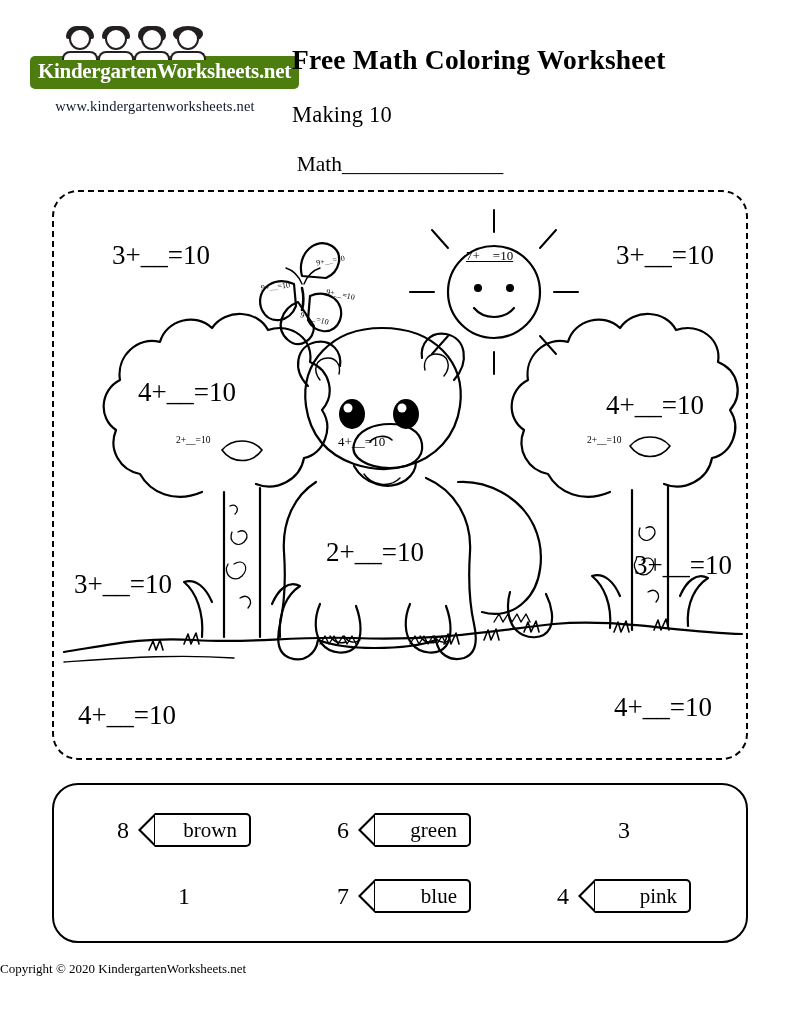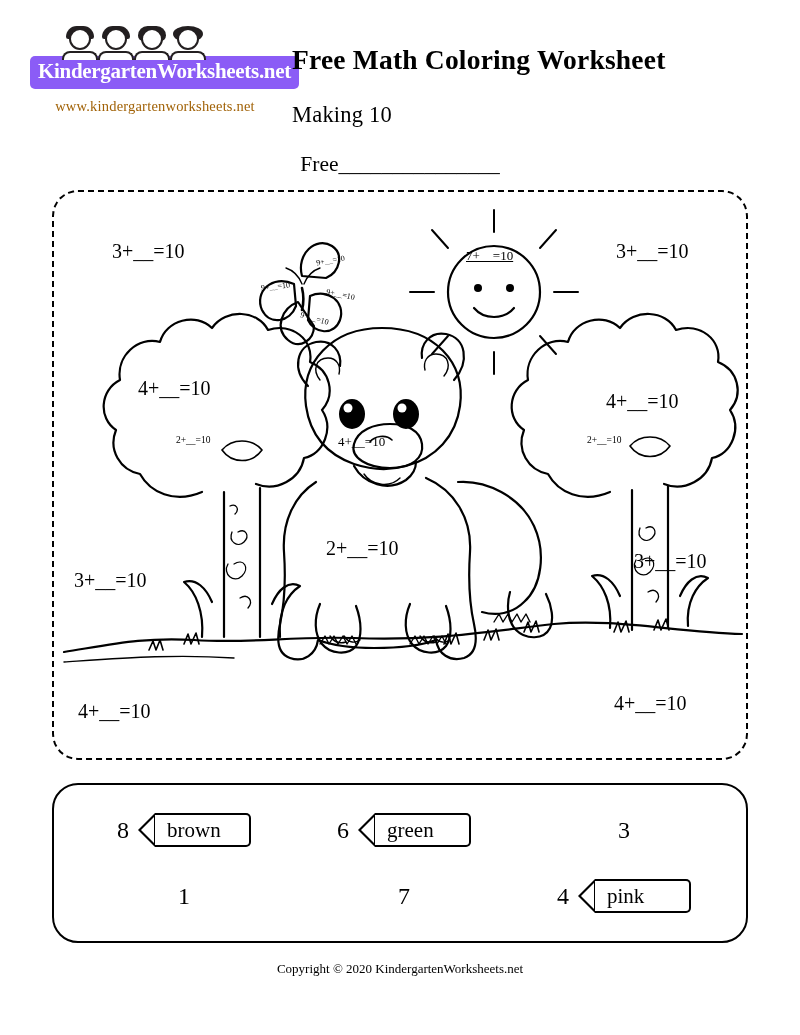--- a/index.html
+++ b/index.html
@@ -73,36 +73,36 @@
     box-sizing: border-box;
   }
   .kid.k1 { left: 0px; }
   .kid.k2 { left: 36px; }
   .kid.k3 { left: 72px; }
   .kid.k4 { left: 108px; }
   .kid.k3 .hair { border-radius: 14px 14px 8px 8px; height: 15px; }
   .kid.k4 .hair { border-radius: 50%; height: 16px; left: 5px; width: 30px; }
 
   .logo-banner {
-    background: #8b5cf6;
+    background: #4d7c0f;
     color: #ffffff;
     font-family: "Liberation Serif", serif;
     font-weight: bold;
     font-size: 21px;
     letter-spacing: -0.3px;
     padding: 3px 8px 5px 8px;
     border-radius: 5px;
     display: inline-block;
     white-space: nowrap;
   }
   .logo-url {
     margin-top: 9px;
     font-size: 14.5px;
     font-family: "Liberation Serif", serif;
-    color: #a16207;
+    color: #0f172a;
     letter-spacing: 0.2px;
   }
 
   .titles {
     position: absolute;
     left: 292px;
     top: 44px;
   }
   .title-main {
     font-size: 27.5px;
@@ -133,21 +133,21 @@
     width: 696px;
     height: 570px;
     border: 2px dashed #000;
     border-radius: 26px;
     box-sizing: border-box;
   }
   .panel-inner { position: absolute; inset: 0; }
 
   .eq {
     position: absolute;
-    font-size: 20px;
+    font-size: 27px;
     font-family: "Liberation Serif", serif;
     white-space: nowrap;
   }
   .eq.small { font-size: 13px; }
   .eq.tiny  { font-size: 9.5px; }
   .eq.micro { font-size: 8px; }
 
   
   .scene {
     position: absolute;
@@ -217,34 +217,34 @@
     border-bottom: 13px solid transparent;
     border-right: 13px solid #fff;
   }
   .crayon-body {
     border: 2px solid #000;
     border-left: none;
     height: 34px;
     box-sizing: border-box;
     display: flex;
     align-items: center;
-    justify-content: flex-start;
+    justify-content: flex-end;
     padding: 0 12px;
     min-width: 96px;
     border-radius: 0 5px 5px 0;
   }
   .crayon-body span { font-size: 21px; }
 
   
   .footer {
     position: absolute;
     left: 0;
     top: 960px;
     width: 800px;
-    text-align: center;
+    text-align: left;
     font-size: 13px;
     line-height: 1.45;
     color: #000;
   }
 </style>
 </head>
 <body>
 
 <div class="header">
 
@@ -275,21 +275,21 @@
     <div class="logo-url">www.kindergartenworksheets.net</div>
   </div>
 
   <div class="titles">
     <div class="title-main">Free Math Coloring Worksheet</div>
     <div class="title-sub">Making 10</div>
   </div>
 </div>
 
 <div class="name-line">
-  <span>Free</span><span>_______________</span>
+  <span>Math</span><span>_______________</span>
 </div>
 
 <div class="panel">
   <div class="panel-inner">
 
     <svg class="scene" viewBox="0 0 696 570" width="696" height="570">
       <g fill="none" stroke="#000" stroke-width="2.2" stroke-linecap="round" stroke-linejoin="round">
 
         <path d="M10 460 C60 452 90 445 140 448 C200 452 230 444 300 446 C380 449 430 440 500 432 C560 426 620 440 688 442"></path>
         <path d="M10 470 C70 466 120 462 180 466" stroke-width="1.4"></path>
@@ -451,20 +451,26 @@
     <div class="key-cell">
       <div class="key-num">3</div>
     </div>
 
     <div class="key-cell">
       <div class="key-num">1</div>
     </div>
 
     <div class="key-cell">
       <div class="key-num">7</div>
+      <div class="crayon">
+        <div class="crayon-tip"></div>
+        <div class="crayon-body">
+            <span>blue</span>
+          </div>
+      </div>
     </div>
 
     <div class="key-cell">
       <div class="key-num">4</div>
       <div class="crayon">
         <div class="crayon-tip"></div>
         <div class="crayon-body">
             <span>pink</span>
           </div>
       </div>

